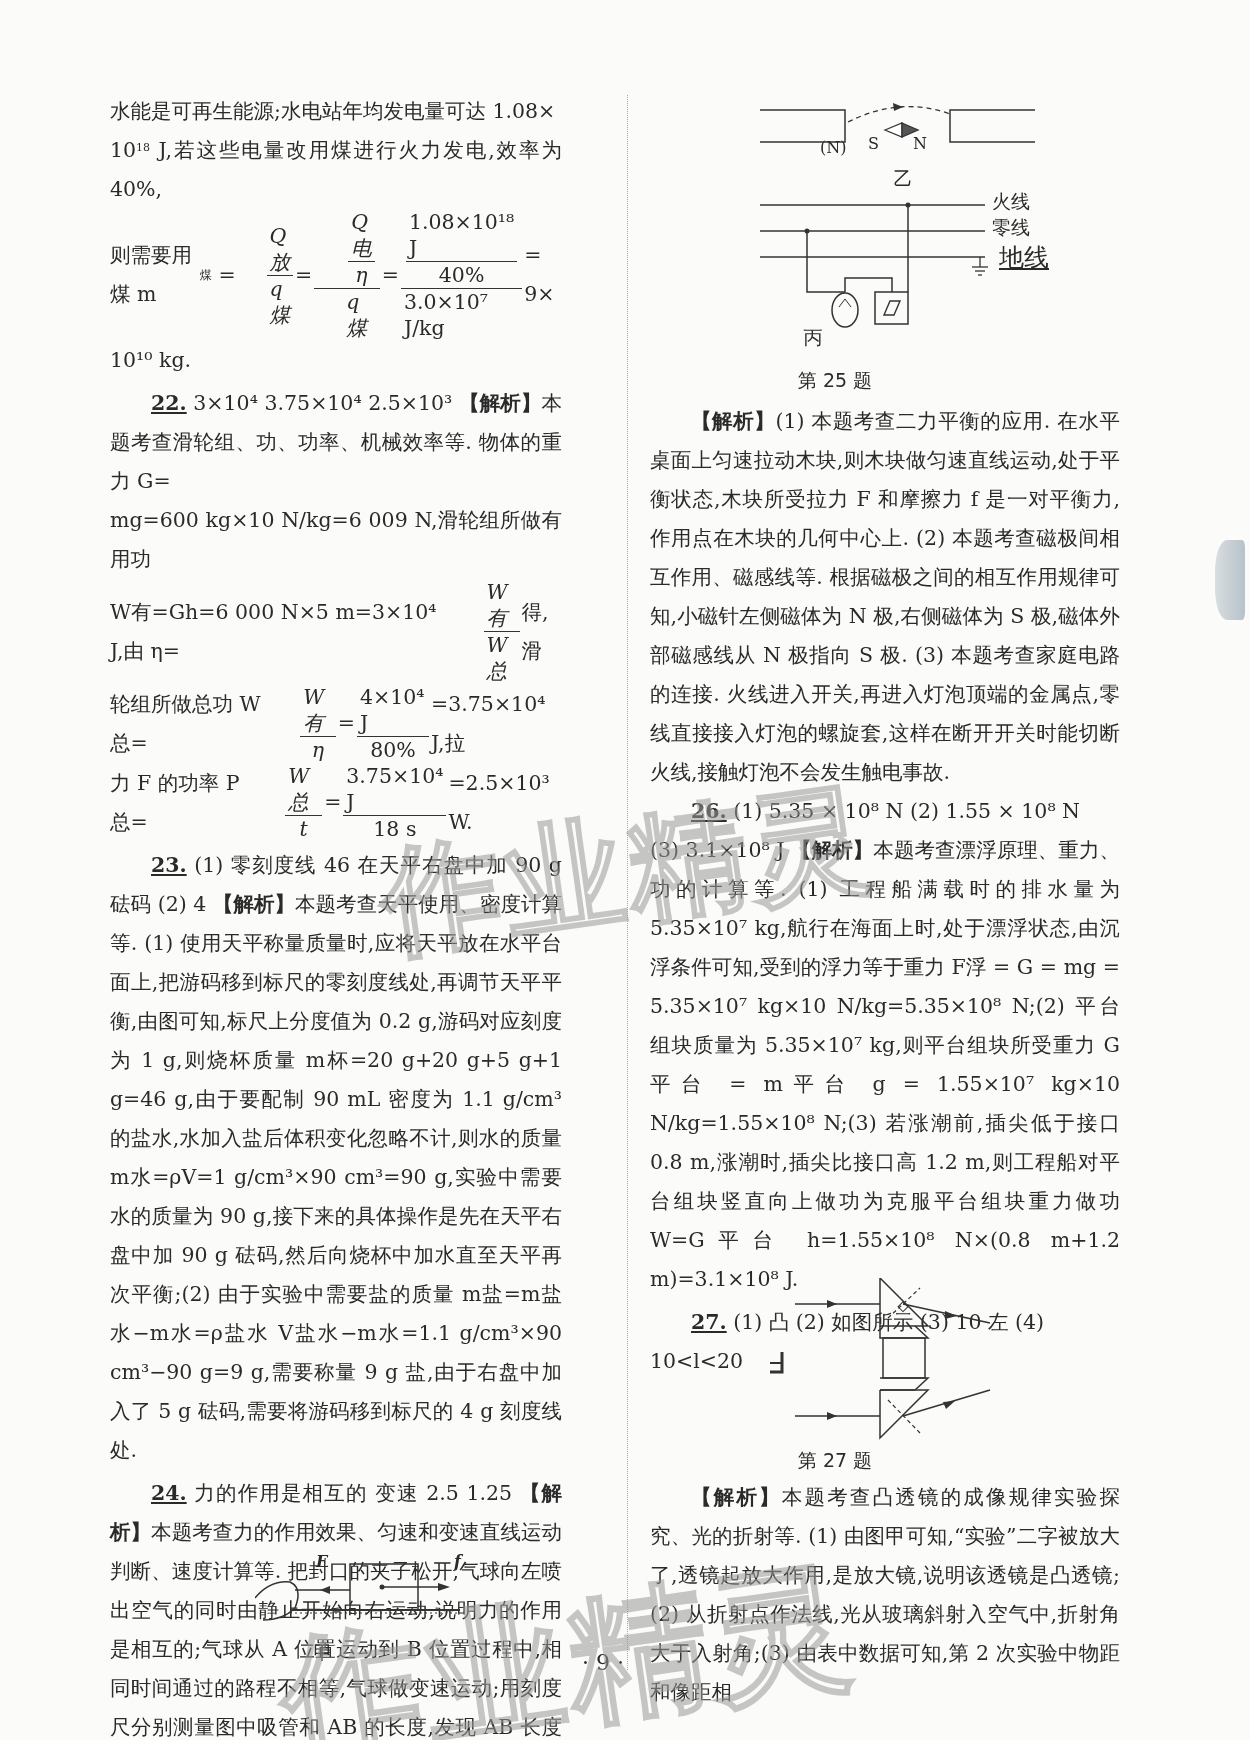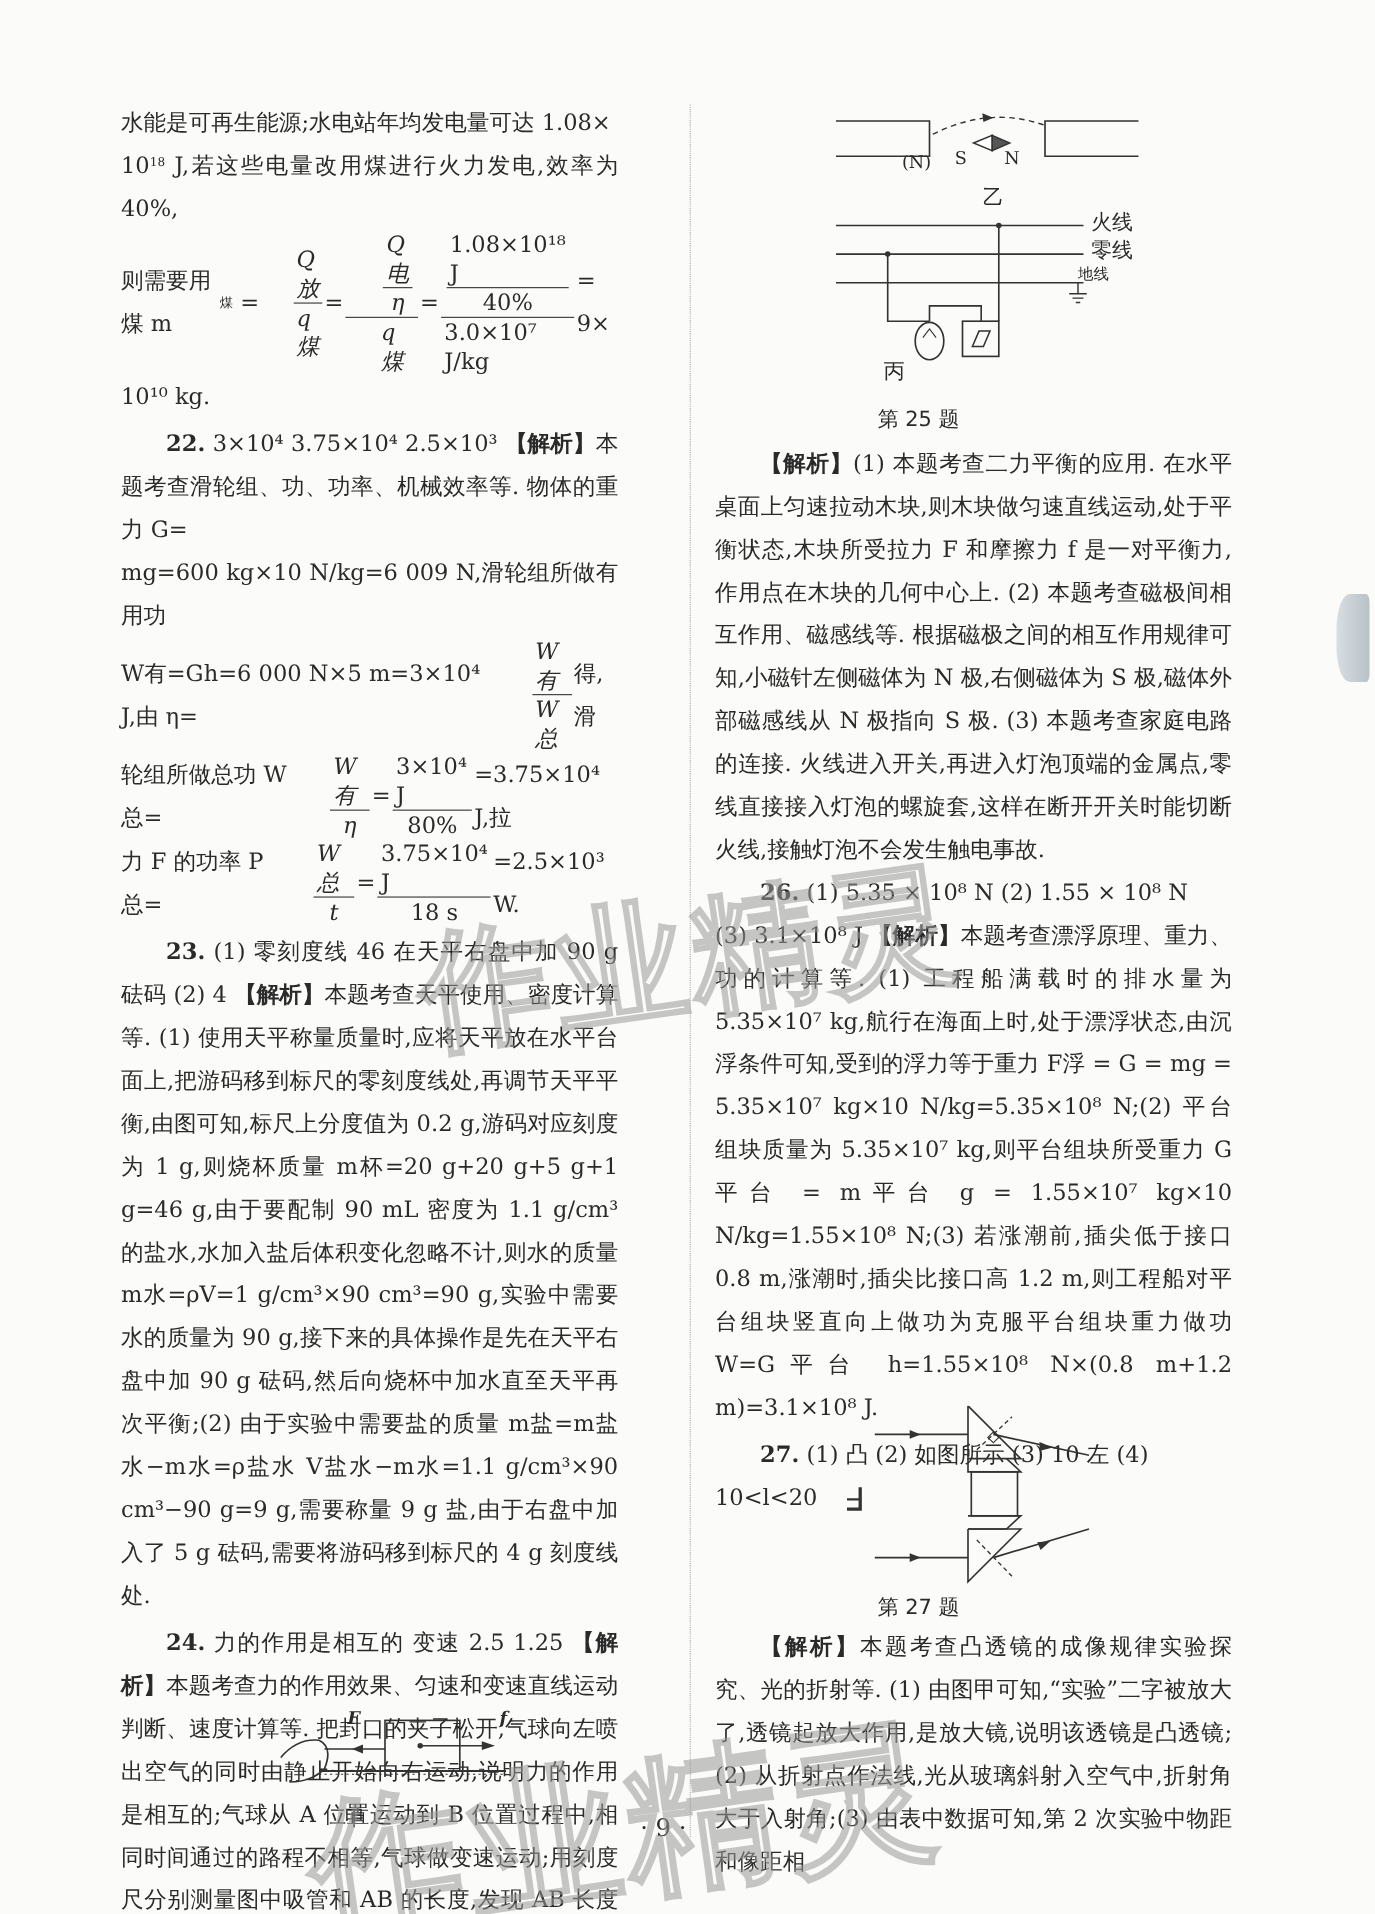--- a/index.html
+++ b/index.html
@@ -5,21 +5,21 @@
   html, body { margin:0; padding:0; }
   body { width:1250px; height:1740px; background:#fbfbf9; position:relative; overflow:hidden;
          font-family:"DejaVu Serif", "Liberation Serif", serif; color:#2a2a2a; }
   .page { position:absolute; left:0; top:0; width:1250px; height:1740px; }
   .col { position:absolute; top:92px; font-size:20.5px; line-height:39px; }
   .col.left { left:110px; width:452px; }
   .col.right { left:650px; width:470px; }
   .divider { position:absolute; left:627px; top:95px; height:1575px; border-left:1.5px dotted #aaa; }
   .p { margin:0; text-align:justify; text-align-last:left; }
   .indent { text-indent:2em; }
-  .num { font-weight:bold; }
+  .num { font-weight:bold;text-decoration:underline; }
   .bk { font-weight:bold; }
   sup { font-size:11px; vertical-align:top; position:relative; top:-3px; }
   .sub { font-size:12px; vertical-align:-4px; }
   .it { font-style:italic;margin-left:29px; }
   .frac { display:inline-flex; flex-direction:column; align-items:center; vertical-align:middle; margin:0 2px; line-height:26px; }
   .frac .n { border-bottom:1.5px solid #333; padding:0 3px; }
   .frac .d { padding:0 3px; }
   .eqline { display:flex; align-items:center; min-height:80px; }
   .fig { position:absolute; }
   .caption { text-align:center; font-size:19px; font-family:"DejaVu Sans", sans-serif; }
@@ -70,21 +70,21 @@
         </span>
       <span>得,滑</span>
     </div>
     <div class="eqline" style="min-height:56px">
       <span>轮组所做总功 W总=</span>
       <span class="frac">
           <span class="n it">W有</span>
           <span class="d it">η</span>
         </span>=
       <span class="frac">
-          <span class="n">3×10⁴ J</span>
+          <span class="n">4×10⁴ J</span>
           <span class="d">80%</span>
         </span>
       <span>=3.75×10⁴ J,拉</span>
     </div>
     <div class="eqline" style="min-height:56px">
       <span>力 F 的功率 P总=</span>
       <span class="frac">
           <span class="n it">W总</span>
           <span class="d it">t</span>
         </span>=
@@ -149,21 +149,21 @@
       <polyline points="47,36 47,97 85,97" fill="none" stroke="#333" stroke-width="1.5"></polyline>
       <polyline points="148,10 148,97" fill="none" stroke="#333" stroke-width="1.5"></polyline>
       <polyline points="85,97 85,83 132,83 132,97" fill="none" stroke="#333" stroke-width="1.5"></polyline>
       <ellipse cx="85" cy="115" rx="13" ry="17" fill="none" stroke="#333" stroke-width="1.5"></ellipse>
       <path d="M79,112 L85,104 L91,112" fill="none" stroke="#333" stroke-width="1"></path>
       <rect x="115" y="97" width="33" height="32" fill="none" stroke="#333" stroke-width="1.5"></rect>
       <polygon points="124,120 130,106 140,106 134,120" fill="none" stroke="#333" stroke-width="1.4"></polygon>
     </svg>
     <span style="position:absolute;left:232px;top:-6px;font-family:'DejaVu Sans',sans-serif;font-size:19px;">火线</span>
     <span style="position:absolute;left:232px;top:20px;font-family:'DejaVu Sans',sans-serif;font-size:19px;">零线</span>
-    <span style="position:absolute;left:220px;top:46px;font-family:'DejaVu Sans',sans-serif;font-size:14px;">地线</span>
+    <span style="position:absolute;left:239px;top:46px;font-family:'DejaVu Sans',sans-serif;font-size:25px;text-decoration:underline;">地线</span>
     <div class="caption" style="position:absolute;left:38px;top:130px;width:30px;">丙</div>
   </div>
   <div class="caption" style="position:absolute;left:770px;top:368px;width:130px;text-align:center;">第 25 题</div>
 
   <div class="col right" style="top:402px;">
     <p class="p indent"><span class="bk">【解析】</span><span>(1) 本题考查二力平衡的应用. 在水平桌面上匀速拉动木块,则木块做匀速直线运动,处于平衡状态,木块所受拉力 F 和摩擦力 f 是一对平衡力,作用点在木块的几何中心上. (2) 本题考查磁极间相互作用、磁感线等. 根据磁极之间的相互作用规律可知,小磁针左侧磁体为 N 极,右侧磁体为 S 极,磁体外部磁感线从 N 极指向 S 极. (3) 本题考查家庭电路的连接. 火线进入开关,再进入灯泡顶端的金属点,零线直接接入灯泡的螺旋套,这样在断开开关时能切断火线,接触灯泡不会发生触电事故.</span></p>
     <p class="p indent" style="margin-top:0"><span class="num">26.</span> <span>(1) 5.35 × 10⁸ N    (2) 1.55 × 10⁸ N</span></p>
     <p class="p"><span>(3) 3.1×10⁸ J</span> <span class="bk">【解析】</span><span>本题考查漂浮原理、重力、功的计算等. (1) 工程船满载时的排水量为 5.35×10⁷ kg,航行在海面上时,处于漂浮状态,由沉浮条件可知,受到的浮力等于重力 F浮 = G = mg = 5.35×10⁷ kg×10 N/kg=5.35×10⁸ N;(2) 平台组块质量为 5.35×10⁷ kg,则平台组块所受重力 G平台 = m平台 g = 1.55×10⁷ kg×10 N/kg=1.55×10⁸ N;(3) 若涨潮前,插尖低于接口 0.8 m,涨潮时,插尖比接口高 1.2 m,则工程船对平台组块竖直向上做功为克服平台组块重力做功 W=G平台 h=1.55×10⁸ N×(0.8 m+1.2 m)=3.1×10⁸ J.</span></p>
     <p class="p indent" style="margin-top:4px"><span class="num">27.</span> <span>(1) 凸   (2) 如图所示   (3) 10   左   (4)</span></p>
     <p class="p"><span>10&lt;l&lt;20</span>

